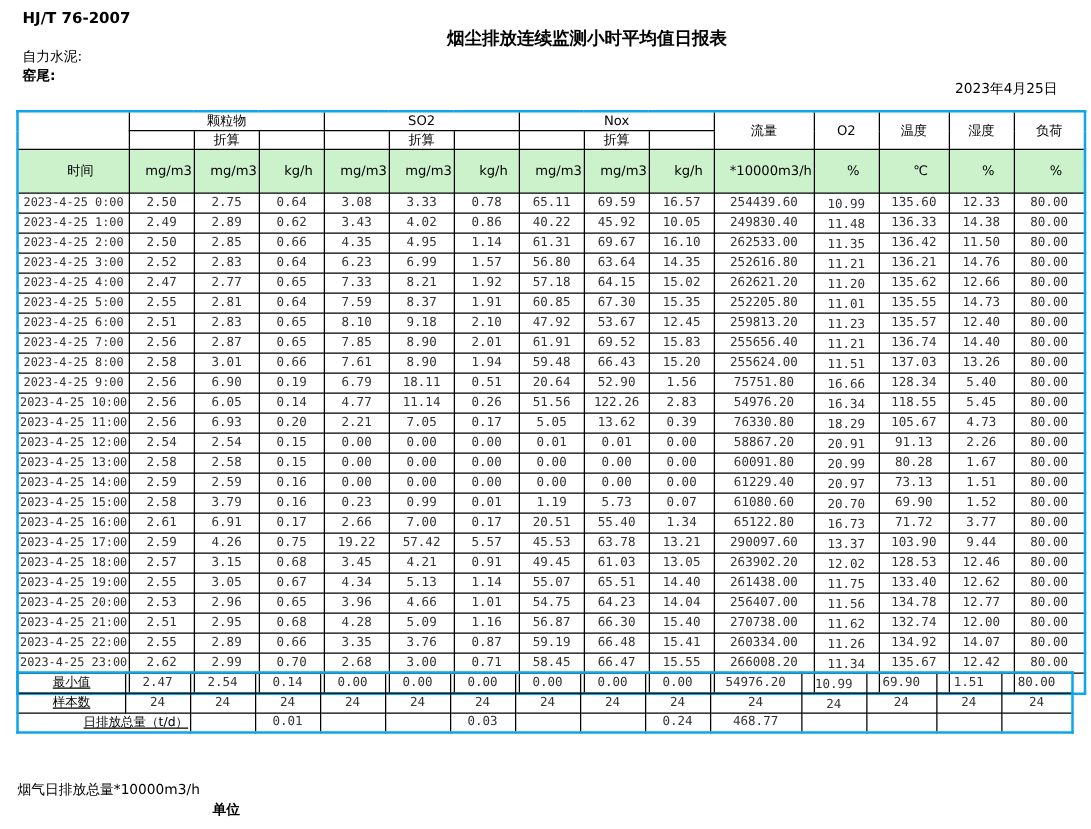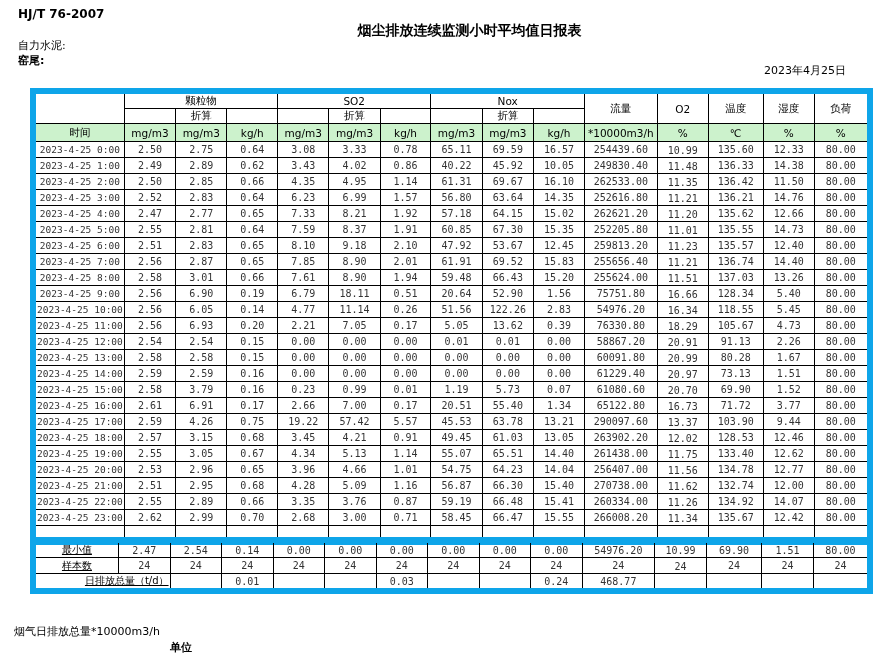--- a/index.html
+++ b/index.html
@@ -12,40 +12,40 @@
     font-family: "DejaVu Sans", sans-serif;
     color:#000;
   }
   .std     { position:absolute; left:18px; top:7px;  font-size:12px; font-weight:bold; }
   .title   { position:absolute; left:0; top:22px; width:100%; text-align:center; font-size:14px; font-weight:bold;margin-left:33px; }
   .company { position:absolute; left:18px; top:38px; font-size:11px; font-weight:normal; }
   .loc     { position:absolute; left:18px; top:53px; font-size:11px; font-weight:bold; }
   .date    { position:absolute; left:13px; top:63px; width:833px; text-align:right; font-size:11px; }
 
   table.grid {
-    position:absolute; left:30px;
+    position:absolute; left:13px;
     border-collapse: collapse;
     table-layout: fixed;
-    border: 6px solid #0ea5e9;
+    border: 2px solid #0ea5e9;
     font-size:10px;
   }
   #main-table    { top:88px;  }
   #summary-table { top:537px; }
   .grid td, .grid th {
     border:1px solid #000;
     padding:0 1px;
     text-align:center;
     vertical-align:middle;
     font-weight:normal;
     overflow:hidden;
     white-space:nowrap;
   }
   .grid thead th { font-size:10.5px; }
   .h-row1 th, .h-row2 th { height:13px; }
-  .unit-row th { height:18px; background: var(--green); }
+  .unit-row th { height:35px; background: var(--green); padding-left: 12px; }
   .grid tbody td { height:16px; font-family:"DejaVu Sans Mono", monospace; color:#333; }
   .grid tbody td.time-cell { font-family:"DejaVu Sans Mono", monospace; font-size:9.5px; color:#333;margin-top:16px; }
   .grid td.o2 { vertical-align:bottom; padding-bottom:1px; }
   #summary-table td.sum-label {
     font-family:"DejaVu Sans", sans-serif;
     color:#000; text-decoration:underline;
   }
   #summary-table td.sum-label.left { text-align:right; padding-left:3px; }
   .footer1 { position:absolute; left:14px; top:624px; font-size:11px; }
   .footer2 { position:absolute; left:14px; top:640px; font-size:11px; font-weight:bold;margin-top:40px; }

